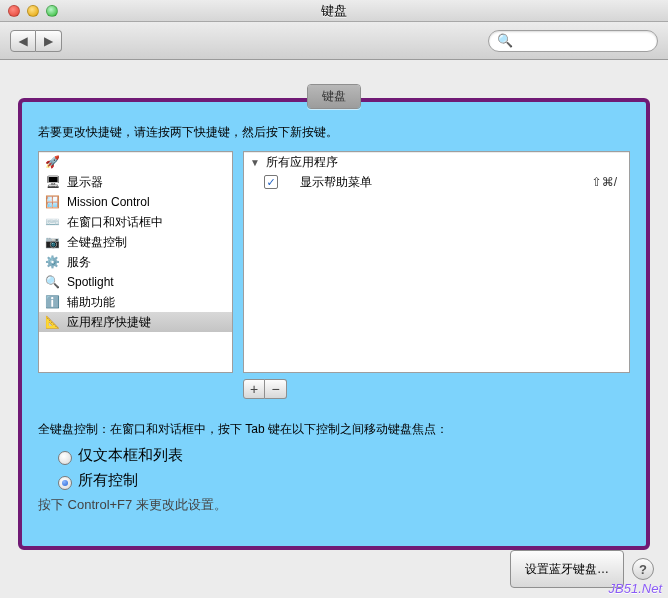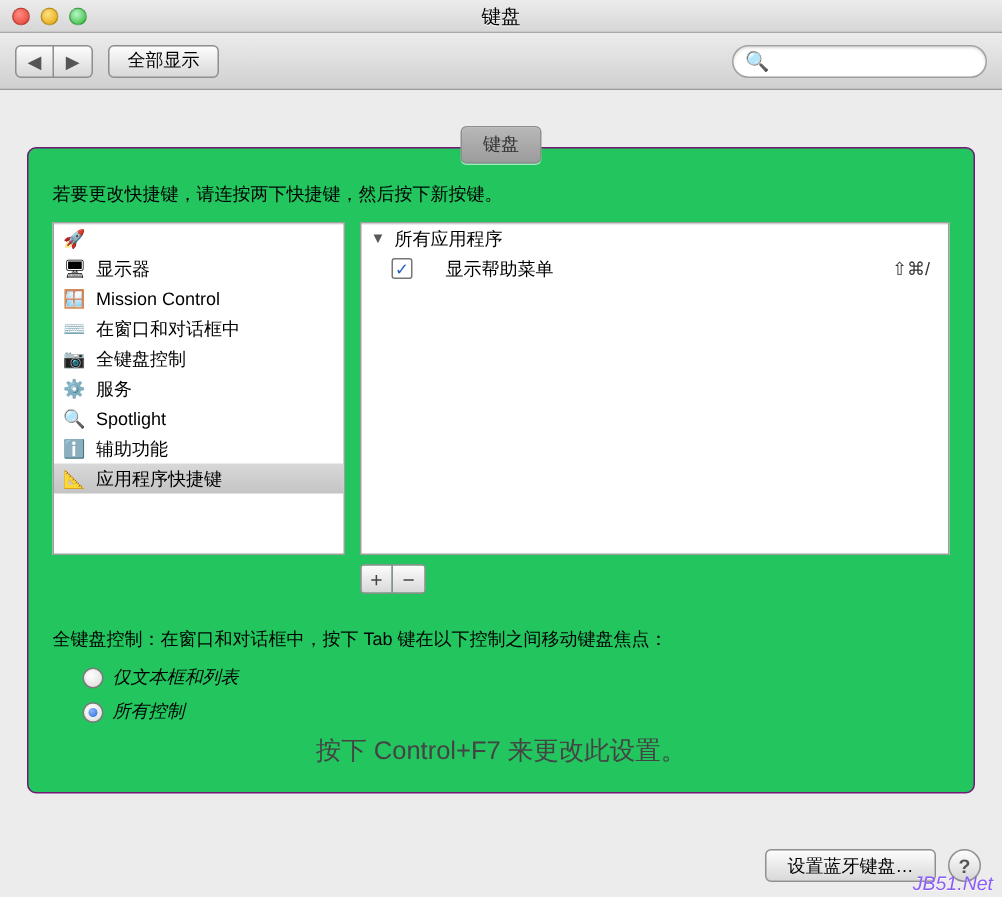--- a/index.html
+++ b/index.html
@@ -71,22 +71,22 @@
     border-right:1px solid #8f8f8f;
   }
   .tab:last-child { border-right:none; }
   .tab.active {
     background:linear-gradient(#fdfdfd,#e8e8e8);
   }
   .tab.inactive {
     background:linear-gradient(#b8b8b8,#9c9c9c); color:#333;
   }
   .panel {
-    border:1px solid #701a75; border-radius:6px;
-    background:#22c55e; padding:22px 16px 16px 16px;
+    border:4px solid #701a75; border-radius:6px;
+    background:#7dd3fc; padding:22px 16px 32px 16px;
   }
   .instr { font-size:12px; margin-bottom:10px; }
   .lists { display:flex; gap:10px; }
   .listbox {
     border:1px solid #9e9e9e; background:#fff; height:222px;
     box-shadow: inset 0 1px 0 rgba(0,0,0,.08);
   }
   .listbox.left { width:195px; }
   .listbox.right { flex:1; }
   .li-row {
@@ -107,38 +107,38 @@
   .addremove .sq {
     width:22px; height:20px;
     background:linear-gradient(#fdfdfd,#d8d8d8);
     border:1px solid #8f8f8f; display:flex; align-items:center; justify-content:center;
     font-size:14px; color:#444;
   }
   .addremove .sq:first-child { border-radius:3px 0 0 3px; }
   .addremove .sq:last-child { border-radius:0 3px 3px 0; border-left:none; }
   .fka { margin-top:22px; font-size:12px; }
   .radios { margin:8px 0 6px 20px; display:flex; flex-direction:column; gap:6px; }
-  .radio-row { display:flex; align-items:center; gap:6px; font-size:12px;font-style:italic; }
+  .radio-row { display:flex; align-items:flex-end; gap:6px; font-size:15px; }
   .radio {
     width:14px; height:14px; border-radius:50%;
     border:1px solid #7a7a7a;
     background:radial-gradient(circle at 40% 35%, #fff, #d9d9d9);
     display:flex; align-items:center; justify-content:center;
   }
   .radio.sel::after {
     content:""; width:6px; height:6px; border-radius:50%;
     background:radial-gradient(circle at 35% 30%, #8cb8ff, #2a67d6);
   }
-  .hint { font-size:17px; color:#444; margin-top:4px;text-align:center; }
+  .hint { font-size:13px; color:#444; margin-top:4px; }
   .footer {
     position:absolute; bottom:10px; right:14px;
     display:flex; align-items:center; gap:8px;
   }
   .pillbtn2 {
-    height:22px; padding:0 14px;
+    height:38px; padding:0 14px;
     background:linear-gradient(#fdfdfd,#d8d8d8);
     border:1px solid #8f8f8f; border-radius:4px;
     font-size:12px; display:flex; align-items:center;
   }
   .helpbtn {
     width:22px; height:22px; border-radius:50%;
     background:linear-gradient(#fdfdfd,#d6d6d6);
     border:1px solid #8f8f8f; display:flex; align-items:center; justify-content:center;
     font-size:13px; color:#555; font-weight:bold;
   }
@@ -158,21 +158,20 @@
     <div class="tl green"></div>
   </div>
   <div class="win-title">键盘</div>
 </div>
 
 <div class="toolbar">
   <div class="navseg">
     <div class="navbtn">◀</div>
     <div class="navbtn">▶</div>
   </div>
-  <div class="pillbtn">全部显示</div>
   <div class="search">
     <span class="mag">🔍</span>
     <input type="text" placeholder="" style="">
   </div>
 </div>
 
 <div class="content">
   <div class="tabs-wrap">
     <div class="tabs">
       <div class="tab inactive">键盘</div>

